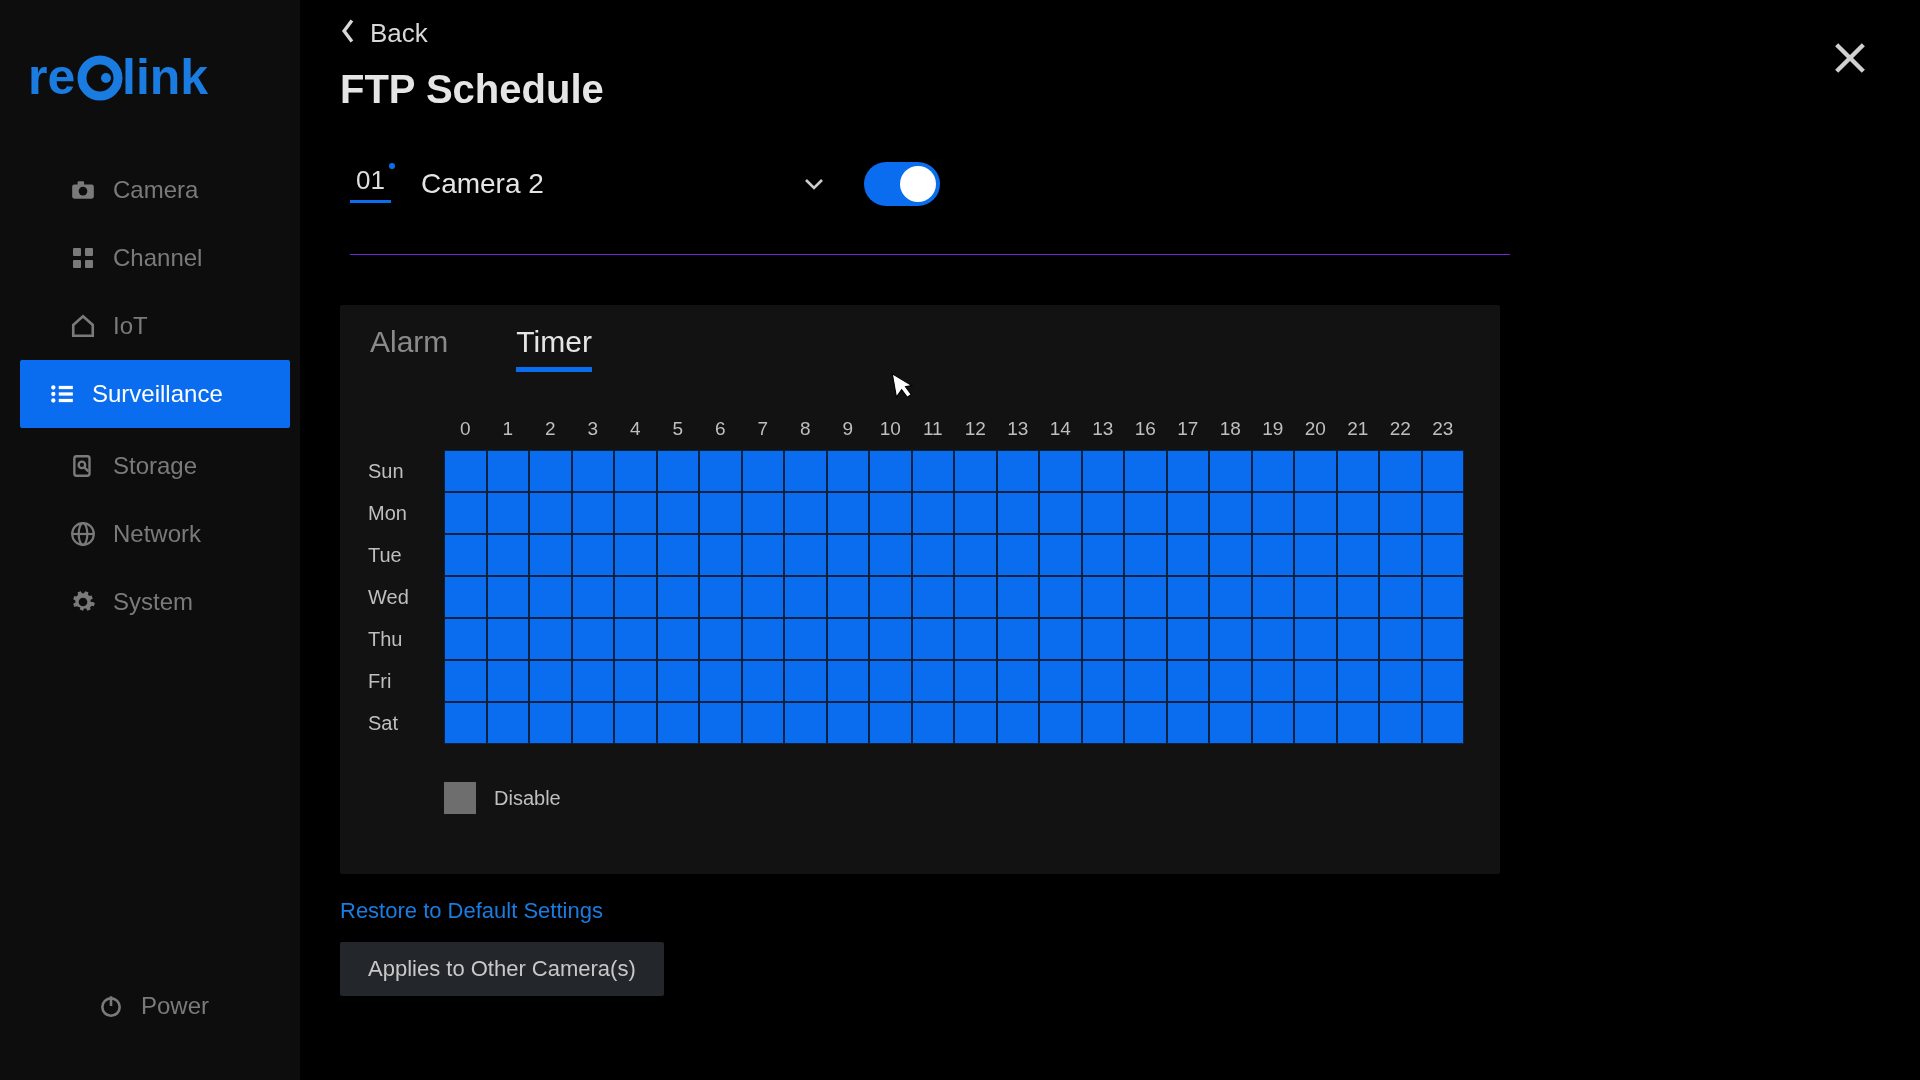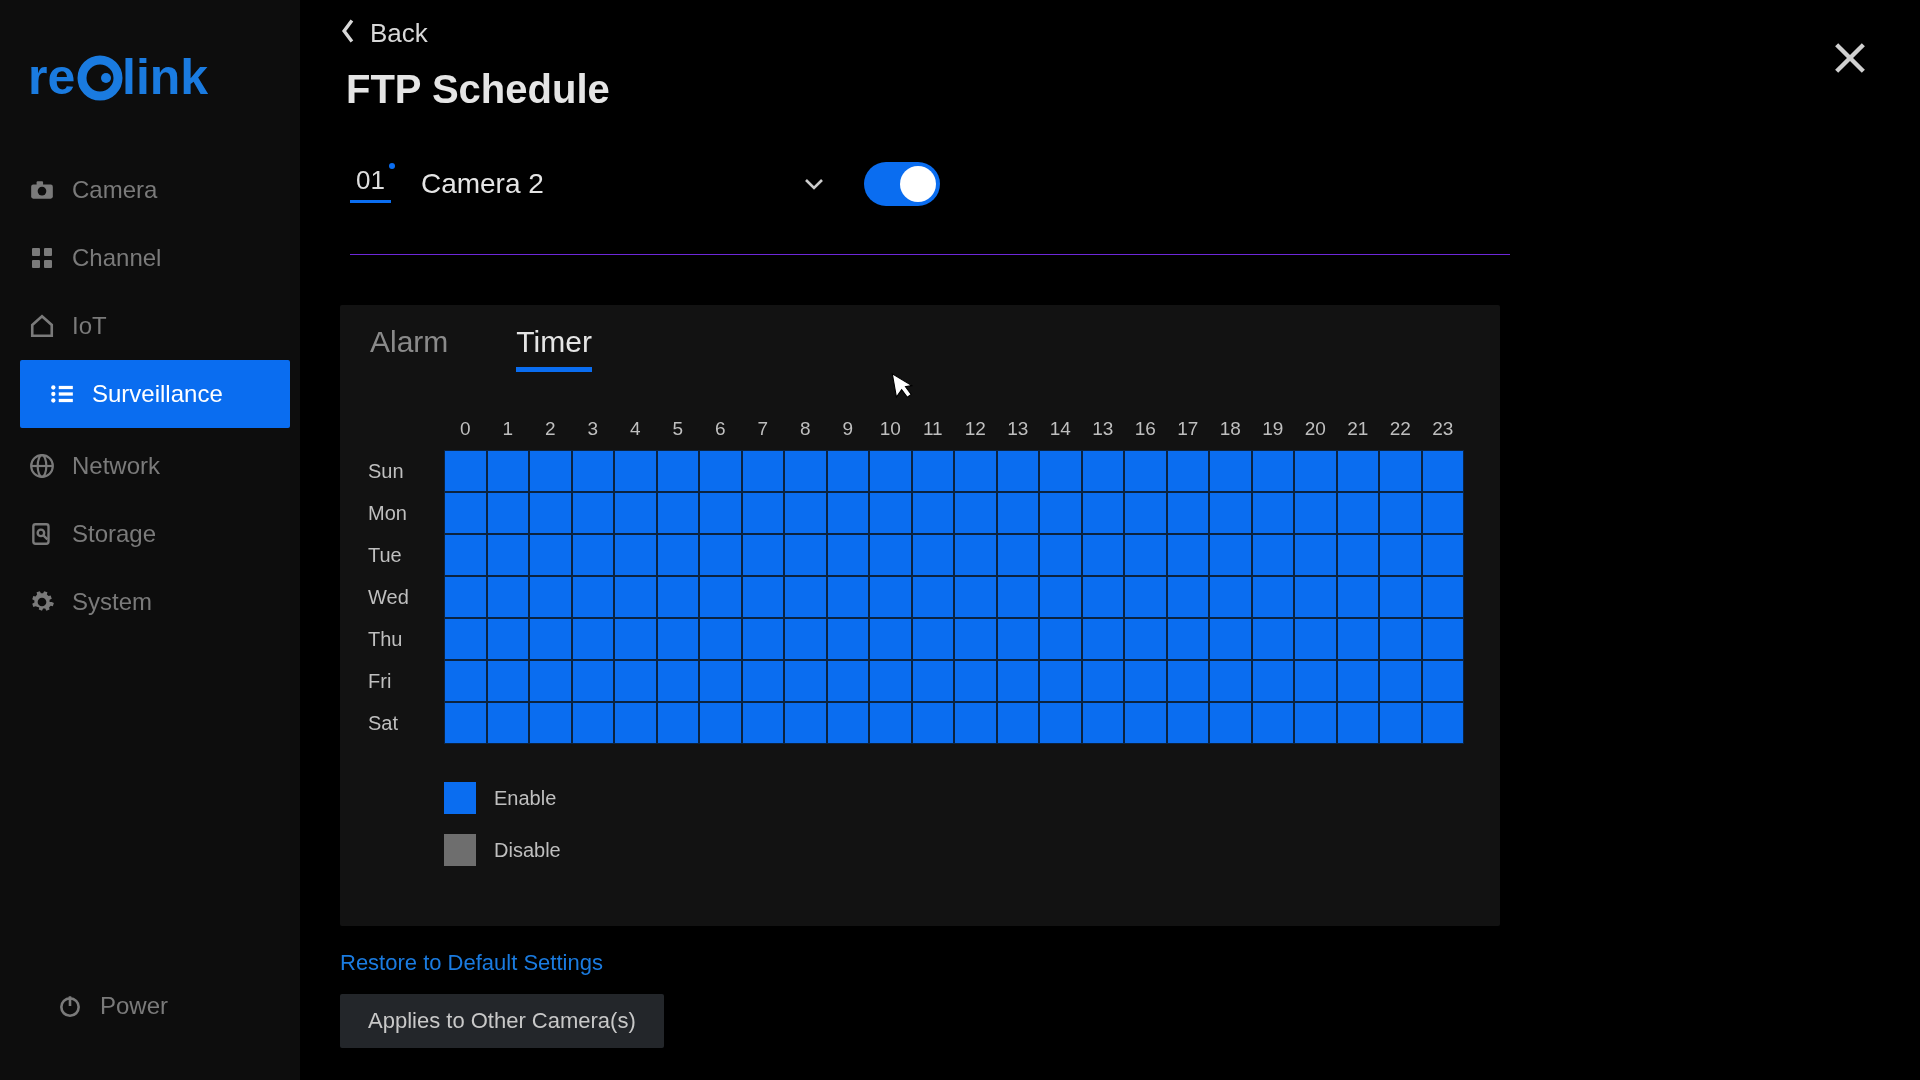--- a/index.html
+++ b/index.html
@@ -27,20 +27,21 @@
     letter-spacing: 0;
   }
   .nav-list { list-style: none; flex: 1; }
   .nav-item {
     display: flex; align-items: center;
     padding: 20px 28px;
     font-size: 24px;
     color: #7a7a7a;
     cursor: pointer;
     gap: 16px;
+    margin-left: 41px;
   }
   .nav-item.active {
     background: #0a6df0;
     color: #fff;
     margin: 0 10px 4px 20px;
     border-radius: 2px;
   }
   .nav-item .icon { width: 28px; height: 28px; display: inline-flex; align-items:center; justify-content:center; }
   .sidebar-bottom { padding: 20px 28px 40px; }
 
@@ -51,21 +52,20 @@
     padding: 18px 40px 40px 40px;
   }
   .back {
     display: inline-flex; gap: 14px;
     font-size: 26px; color: #d8d8d8; cursor: pointer;
     margin-bottom: 18px;
   }
   .page-title {
     font-size: 40px; color: #e5e5e5; font-weight: 600;
     margin-bottom: 50px;
-    margin-left: 6px;
   }
   .close-x {
     position: absolute; top: 38px; right: 50px;
     font-size: 52px; color: #d0d0d0; cursor: pointer;
     line-height: 1;
   }
 
   .camera-row {
     display: flex; align-items: center; gap: 30px;
     margin-bottom: 50px;
@@ -202,37 +202,37 @@
             <circle cx="4" cy="10" r="2"></circle>
             <rect x="9" y="8.5" width="13" height="3"></rect>
             <circle cx="4" cy="16" r="2"></circle>
             <rect x="9" y="14.5" width="13" height="3"></rect>
           </svg>
         </span>
                   <span>Surveillance</span>
       </li>
       <li class="nav-item">
         <span class="icon">
+          <svg width="26" height="26" viewBox="0 0 24 24" fill="none" stroke="#7a7a7a" stroke-width="2.2">
+            <rect x="4" y="3" width="14" height="18" rx="2"></rect>
+            <circle cx="11" cy="11" r="3"></circle>
+            <line x1="13" y1="13" x2="17" y2="17"></line>
+          </svg>
+        </span>
+                  <span>Storage</span>
+      </li>
+      <li class="nav-item">
+        <span class="icon">
           <svg width="26" height="26" viewBox="0 0 24 24" fill="none" stroke="#7a7a7a" stroke-width="2">
             <circle cx="12" cy="12" r="10"></circle>
             <ellipse cx="12" cy="12" rx="4" ry="10"></ellipse>
             <line x1="2" y1="12" x2="22" y2="12"></line>
           </svg>
         </span>
                   <span>Network</span>
-      </li>
-      <li class="nav-item">
-        <span class="icon">
-          <svg width="26" height="26" viewBox="0 0 24 24" fill="none" stroke="#7a7a7a" stroke-width="2.2">
-            <rect x="4" y="3" width="14" height="18" rx="2"></rect>
-            <circle cx="11" cy="11" r="3"></circle>
-            <line x1="13" y1="13" x2="17" y2="17"></line>
-          </svg>
-        </span>
-                  <span>Storage</span>
       </li>
       <li class="nav-item">
         <span class="icon">
           <svg width="26" height="26" viewBox="0 0 24 24" fill="#7a7a7a">
             <path d="M12 8a4 4 0 100 8 4 4 0 000-8zm9 4l2 1-1 3-2-.5-1.5 1.5.5 2-3 1-1-2h-2l-1 2-3-1 .5-2L6 16l-2 .5-1-3 2-1v-2l-2-1 1-3 2 .5L7.5 5 7 3l3-1 1 2h2l1-2 3 1-.5 2L18 6.5l2-.5 1 3-2 1v2z"></path>
           </svg>
         </span>
                   <span>System</span>
       </li>
     </ul>
@@ -505,24 +505,20 @@
             <div class="cell"></div>
             <div class="cell"></div>
             <div class="cell"></div>
             <div class="cell"></div>
           </div>
         </div>
     </div>
 
     <div class="legend">
       <div class="legend-row">
-        <div class="swatch blue"></div>
-        <span>Enable</span>
-      </div>
-      <div class="legend-row">
         <div class="swatch grey"></div>
         <span>Disable</span>
       </div>
     </div>
   </div>
 
   <div class="restore">Restore to Default Settings</div>
   <div class="apply-btn">Applies to Other Camera(s)</div>
 
   <div class="cursor">

